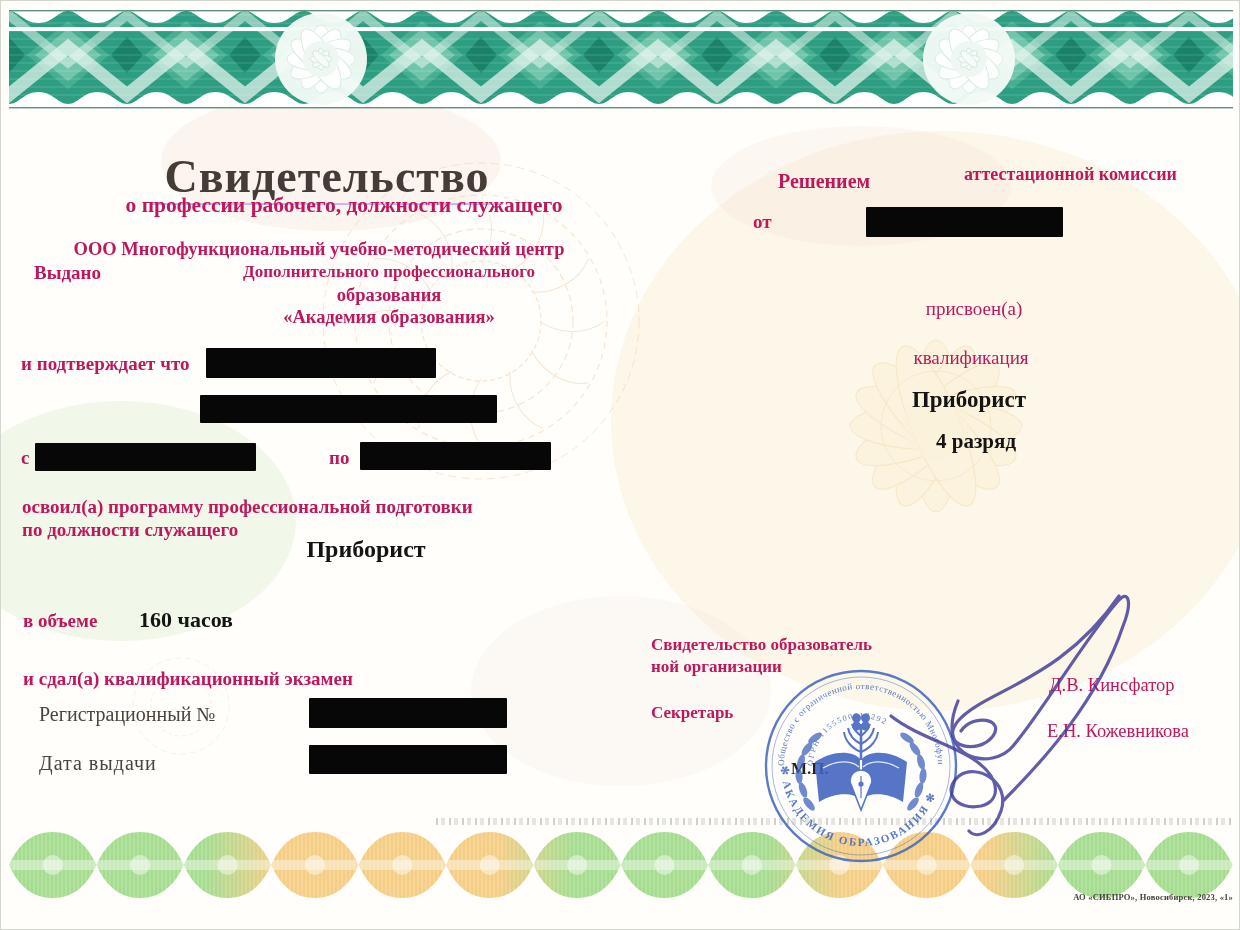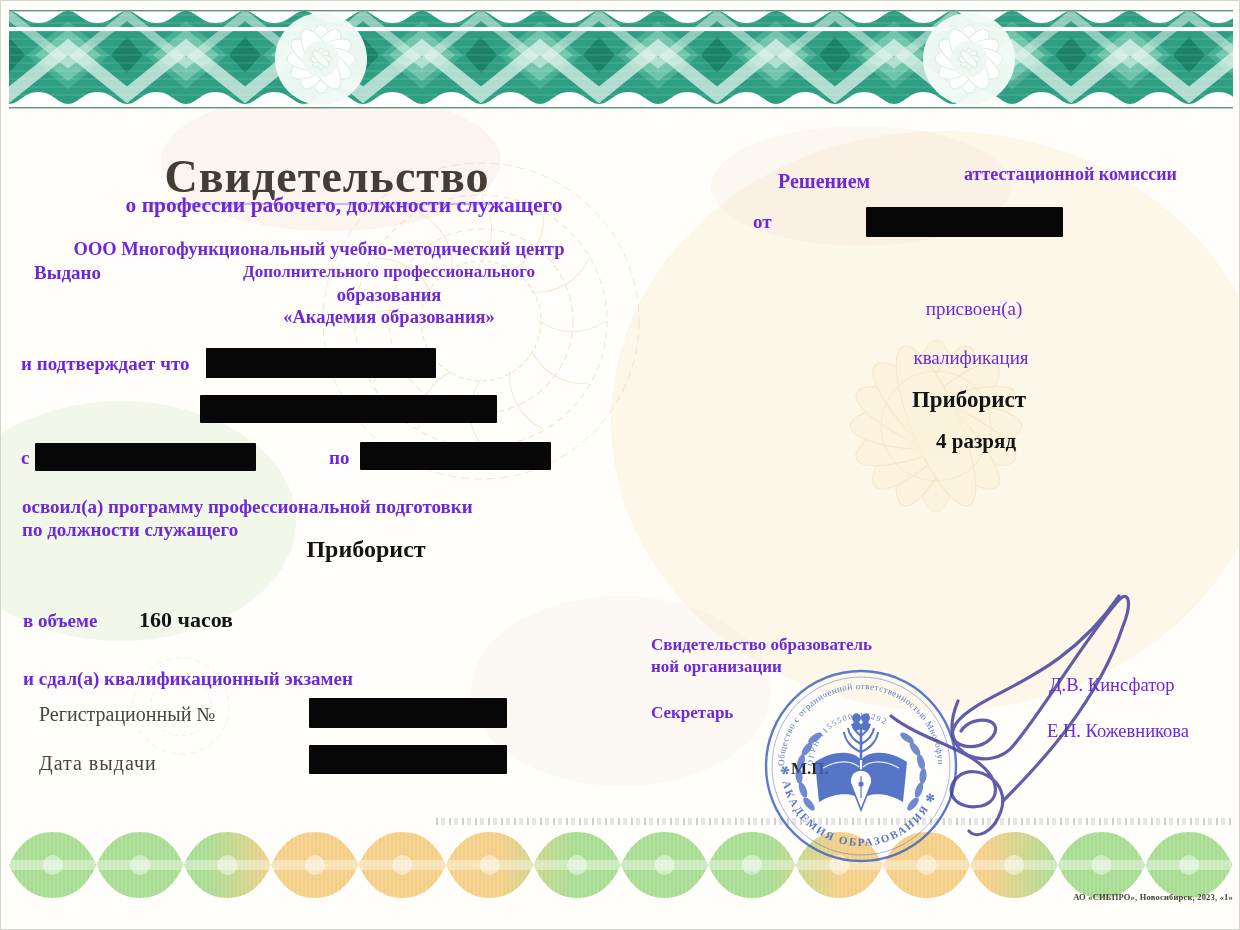--- a/index.html
+++ b/index.html
@@ -1,19 +1,19 @@
 <!DOCTYPE html>
 <html><head>
 <meta charset="utf-8">
 <style>
   html,body{margin:0;padding:0;background:#e9e9e9;}
   .page{position:relative;width:1240px;height:930px;background:#fffefb;overflow:hidden;
         font-family:"Liberation Serif","DejaVu Serif",serif;border:1px solid #d5d5d0;box-sizing:border-box;}
   .abs{position:absolute;}
-  .t{color:#6d28d9;line-height:1.15;}
+  .t{color:#be185d;line-height:1.15;}
   .b{font-weight:700;}
   .ctr{text-align:center;}
   .redact{position:absolute;background:#070707;border-radius:1px;}
   .title{font-size:46px;font-weight:700;letter-spacing:1px;color:#433d35;
          border-bottom:2px solid #c4b5fd;padding:0 14px 1px 14px;}
   .micro{background:repeating-linear-gradient(90deg,rgba(105,103,96,.55) 0 2px,transparent 2px 5px,
           rgba(105,103,96,.3) 5px 9px,transparent 9px 13px);opacity:.55;filter:blur(.4px);}
   .note{font-size:8.5px;font-weight:700;color:#46423a;letter-spacing:.2px;text-align:right;}
   svg{display:block;}
 </style>

